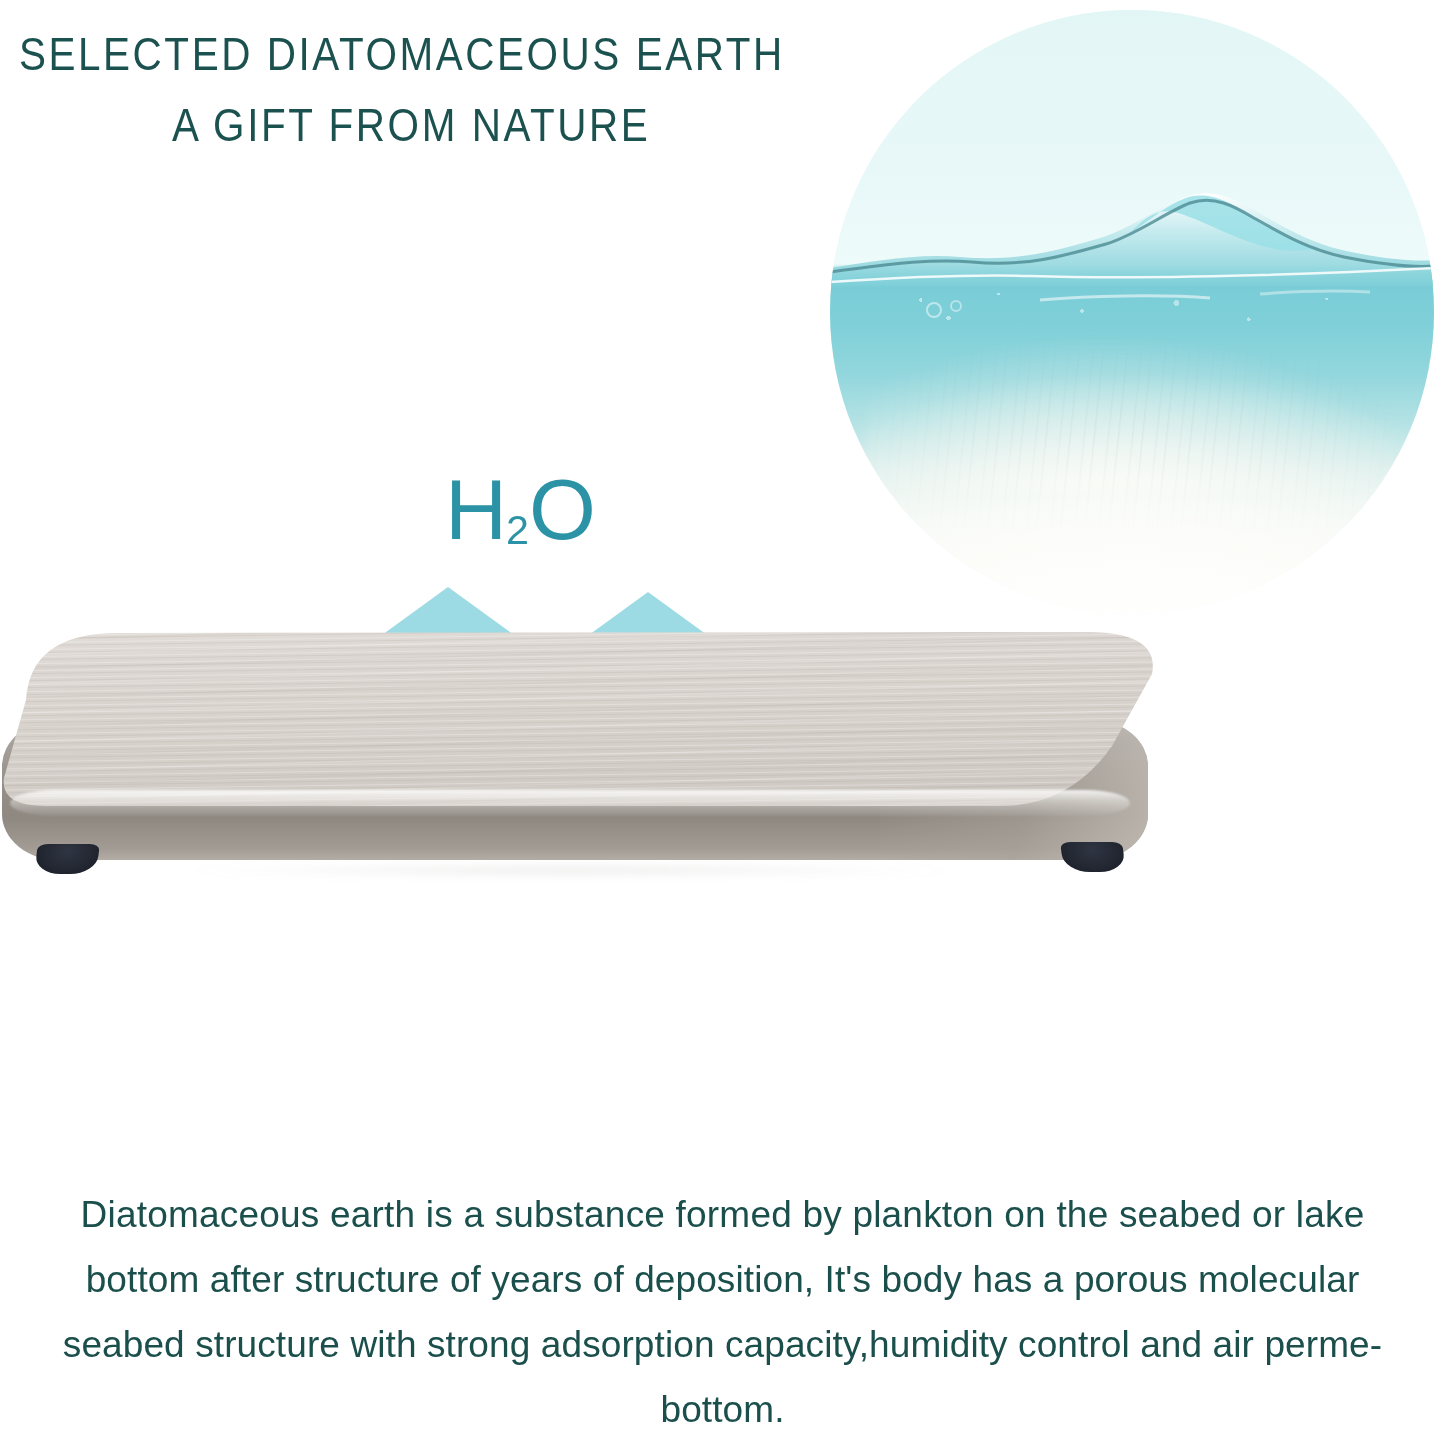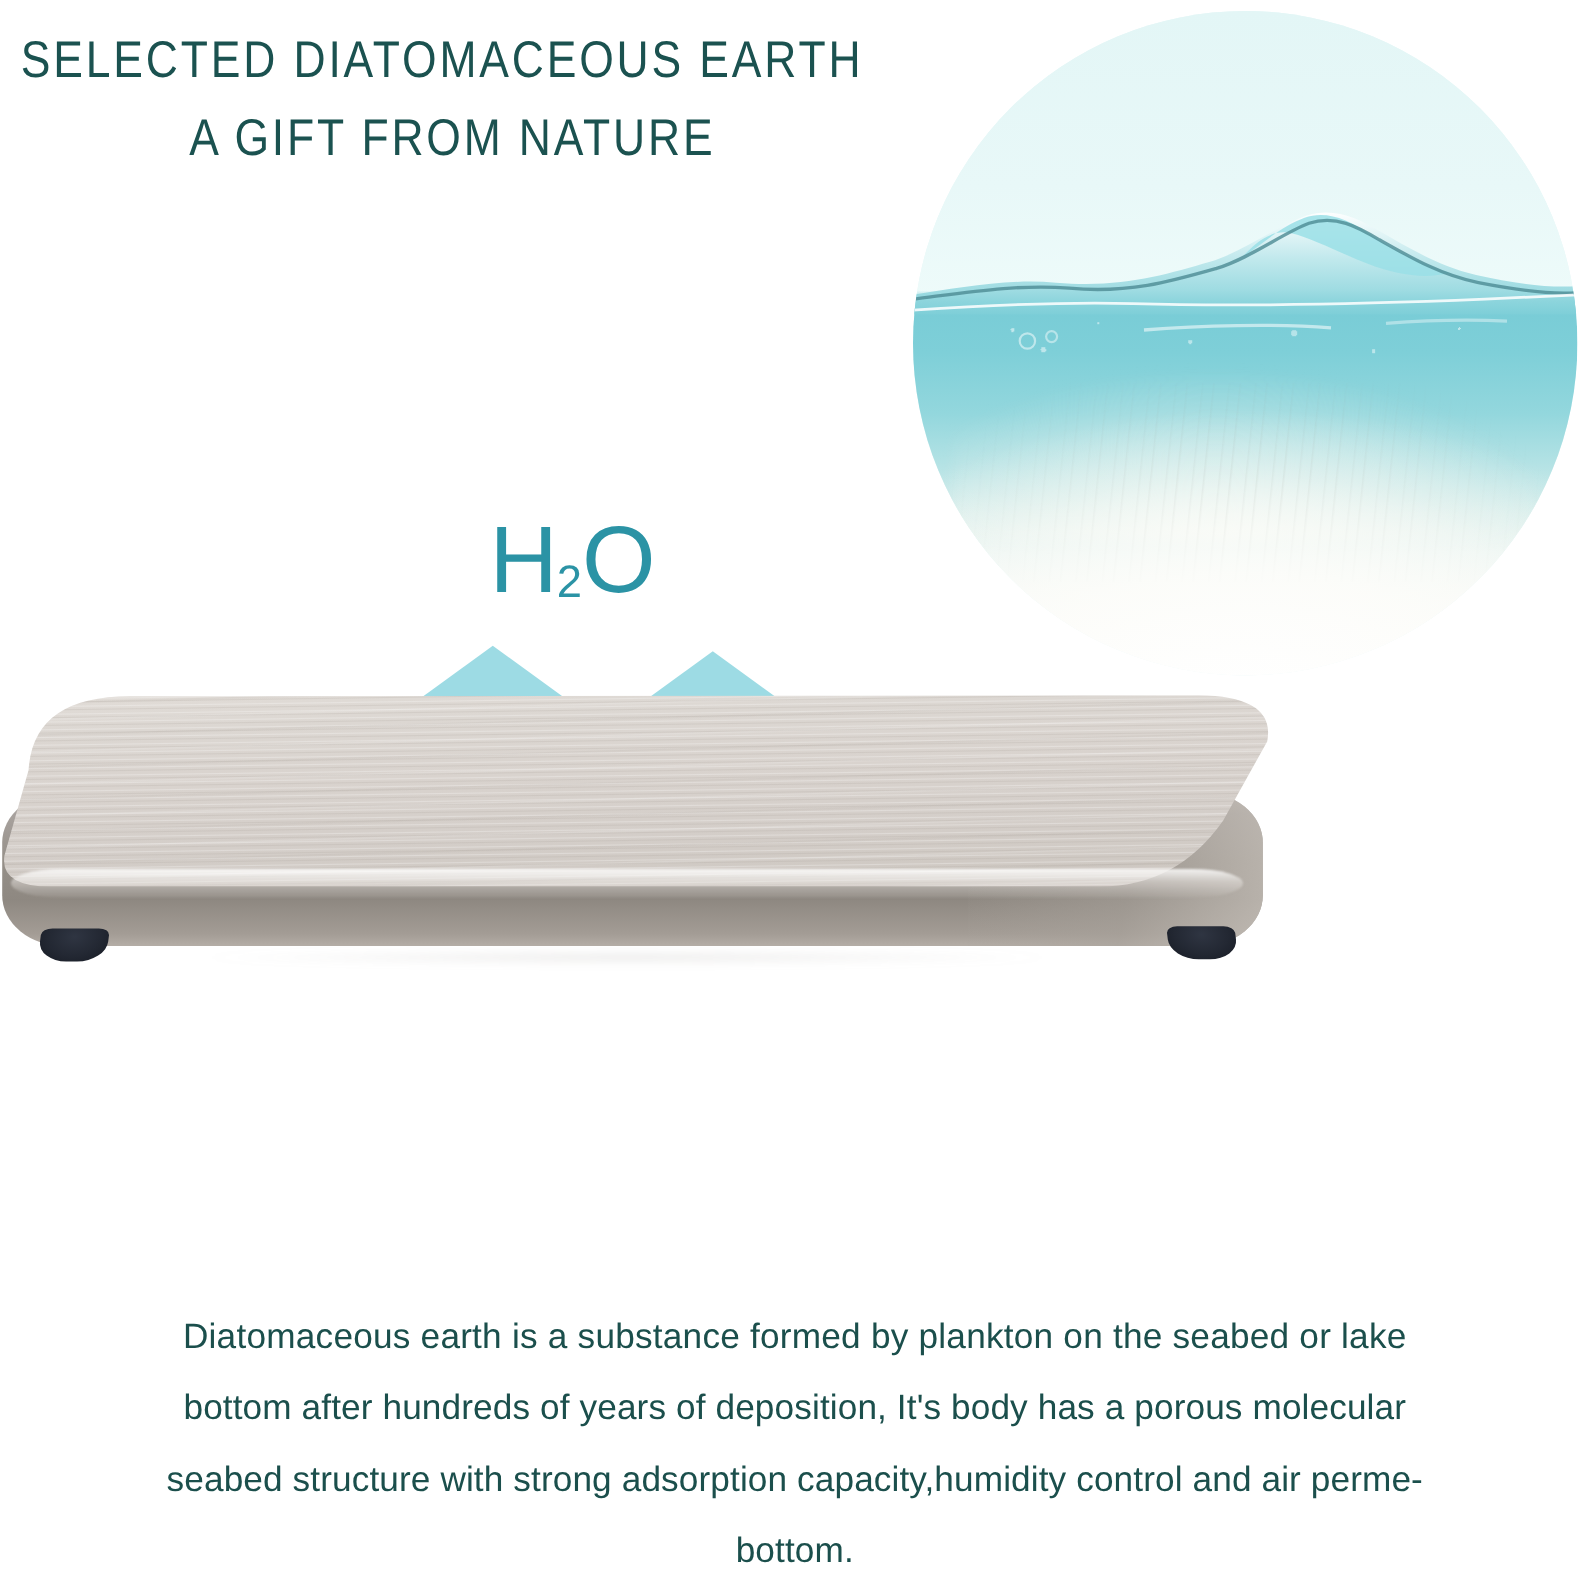--- a/index.html
+++ b/index.html
@@ -263,21 +263,21 @@
   }
 
   
   .description {
     position: absolute;
     left: 0px;
     top: 1182px;
     width: 1445px;
     color: #1b4f4c;
     font-family: "Liberation Sans Narrow", "Liberation Sans", sans-serif;
-    font-size: 32px;
+    font-size: 37px;
     line-height: 65px;
     letter-spacing: 0.1px;
     text-align: center;
   }
   .description span { display: block; white-space: nowrap; }
   .description .d1 { letter-spacing: 0.2px; }
 </style>
 </head>
 <body>
 
@@ -349,18 +349,18 @@
     <div class="foot" id="foot-left"></div>
     <div class="foot" id="foot-right"></div>
     <div class="top"></div>
     <div class="grain"></div>
     <div class="grain2"></div>
     <div class="lip"></div>
   </div>
 
   <div class="description">
     <span class="d1">Diatomaceous earth is a substance formed by plankton on the seabed or lake</span>
-    <span>bottom after hundreds of years of deposition, It's body has a porous molecular</span>
+    <span>bottom after structure of years of deposition, It's body has a porous molecular</span>
     <span>seabed structure with strong adsorption capacity,humidity control and air perme-</span>
     <span>bottom.</span>
   </div>
 
 </div>
 
 </body></html>

